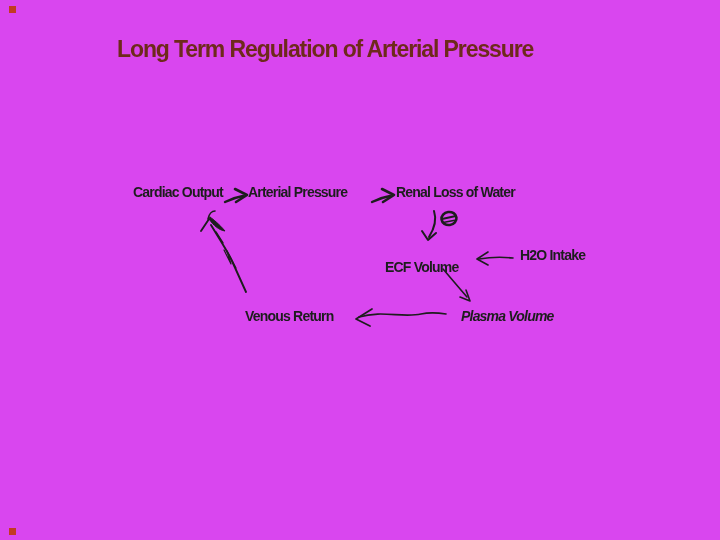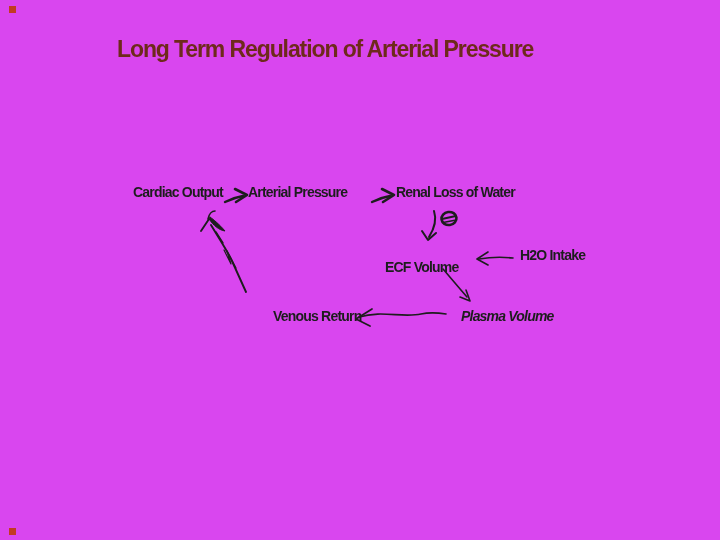--- a/index.html
+++ b/index.html
@@ -18,21 +18,21 @@
   }
   .lbl{
     position:absolute;font-weight:bold;font-size:14px;letter-spacing:-0.8px;
     color:var(--ink);white-space:nowrap;line-height:1.15;
   }
   .n-cardiac {left:133px;top:184px;}
   .n-arterial{left:248px;top:184px;}
   .n-renal   {left:396px;top:184px;}
   .n-ecf     {left:385px;top:259px;}
   .n-h2o     {left:520px;top:247px;}
-  .n-venous  {left:245px;top:308px;margin-left:28px;}
+  .n-venous  {left:245px;top:308px;}
   .n-plasma  {left:461px;top:308px;font-style:italic;}
   svg.overlay{position:absolute;left:0;top:0;pointer-events:none;}
   svg.overlay path, svg.overlay ellipse, svg.overlay line{
     stroke:var(--ink);fill:none;stroke-linecap:round;stroke-linejoin:round;
   }
   svg.overlay .fillbarb{fill:var(--ink);stroke:var(--ink);}
 </style>
 </head>
 <body>
 

